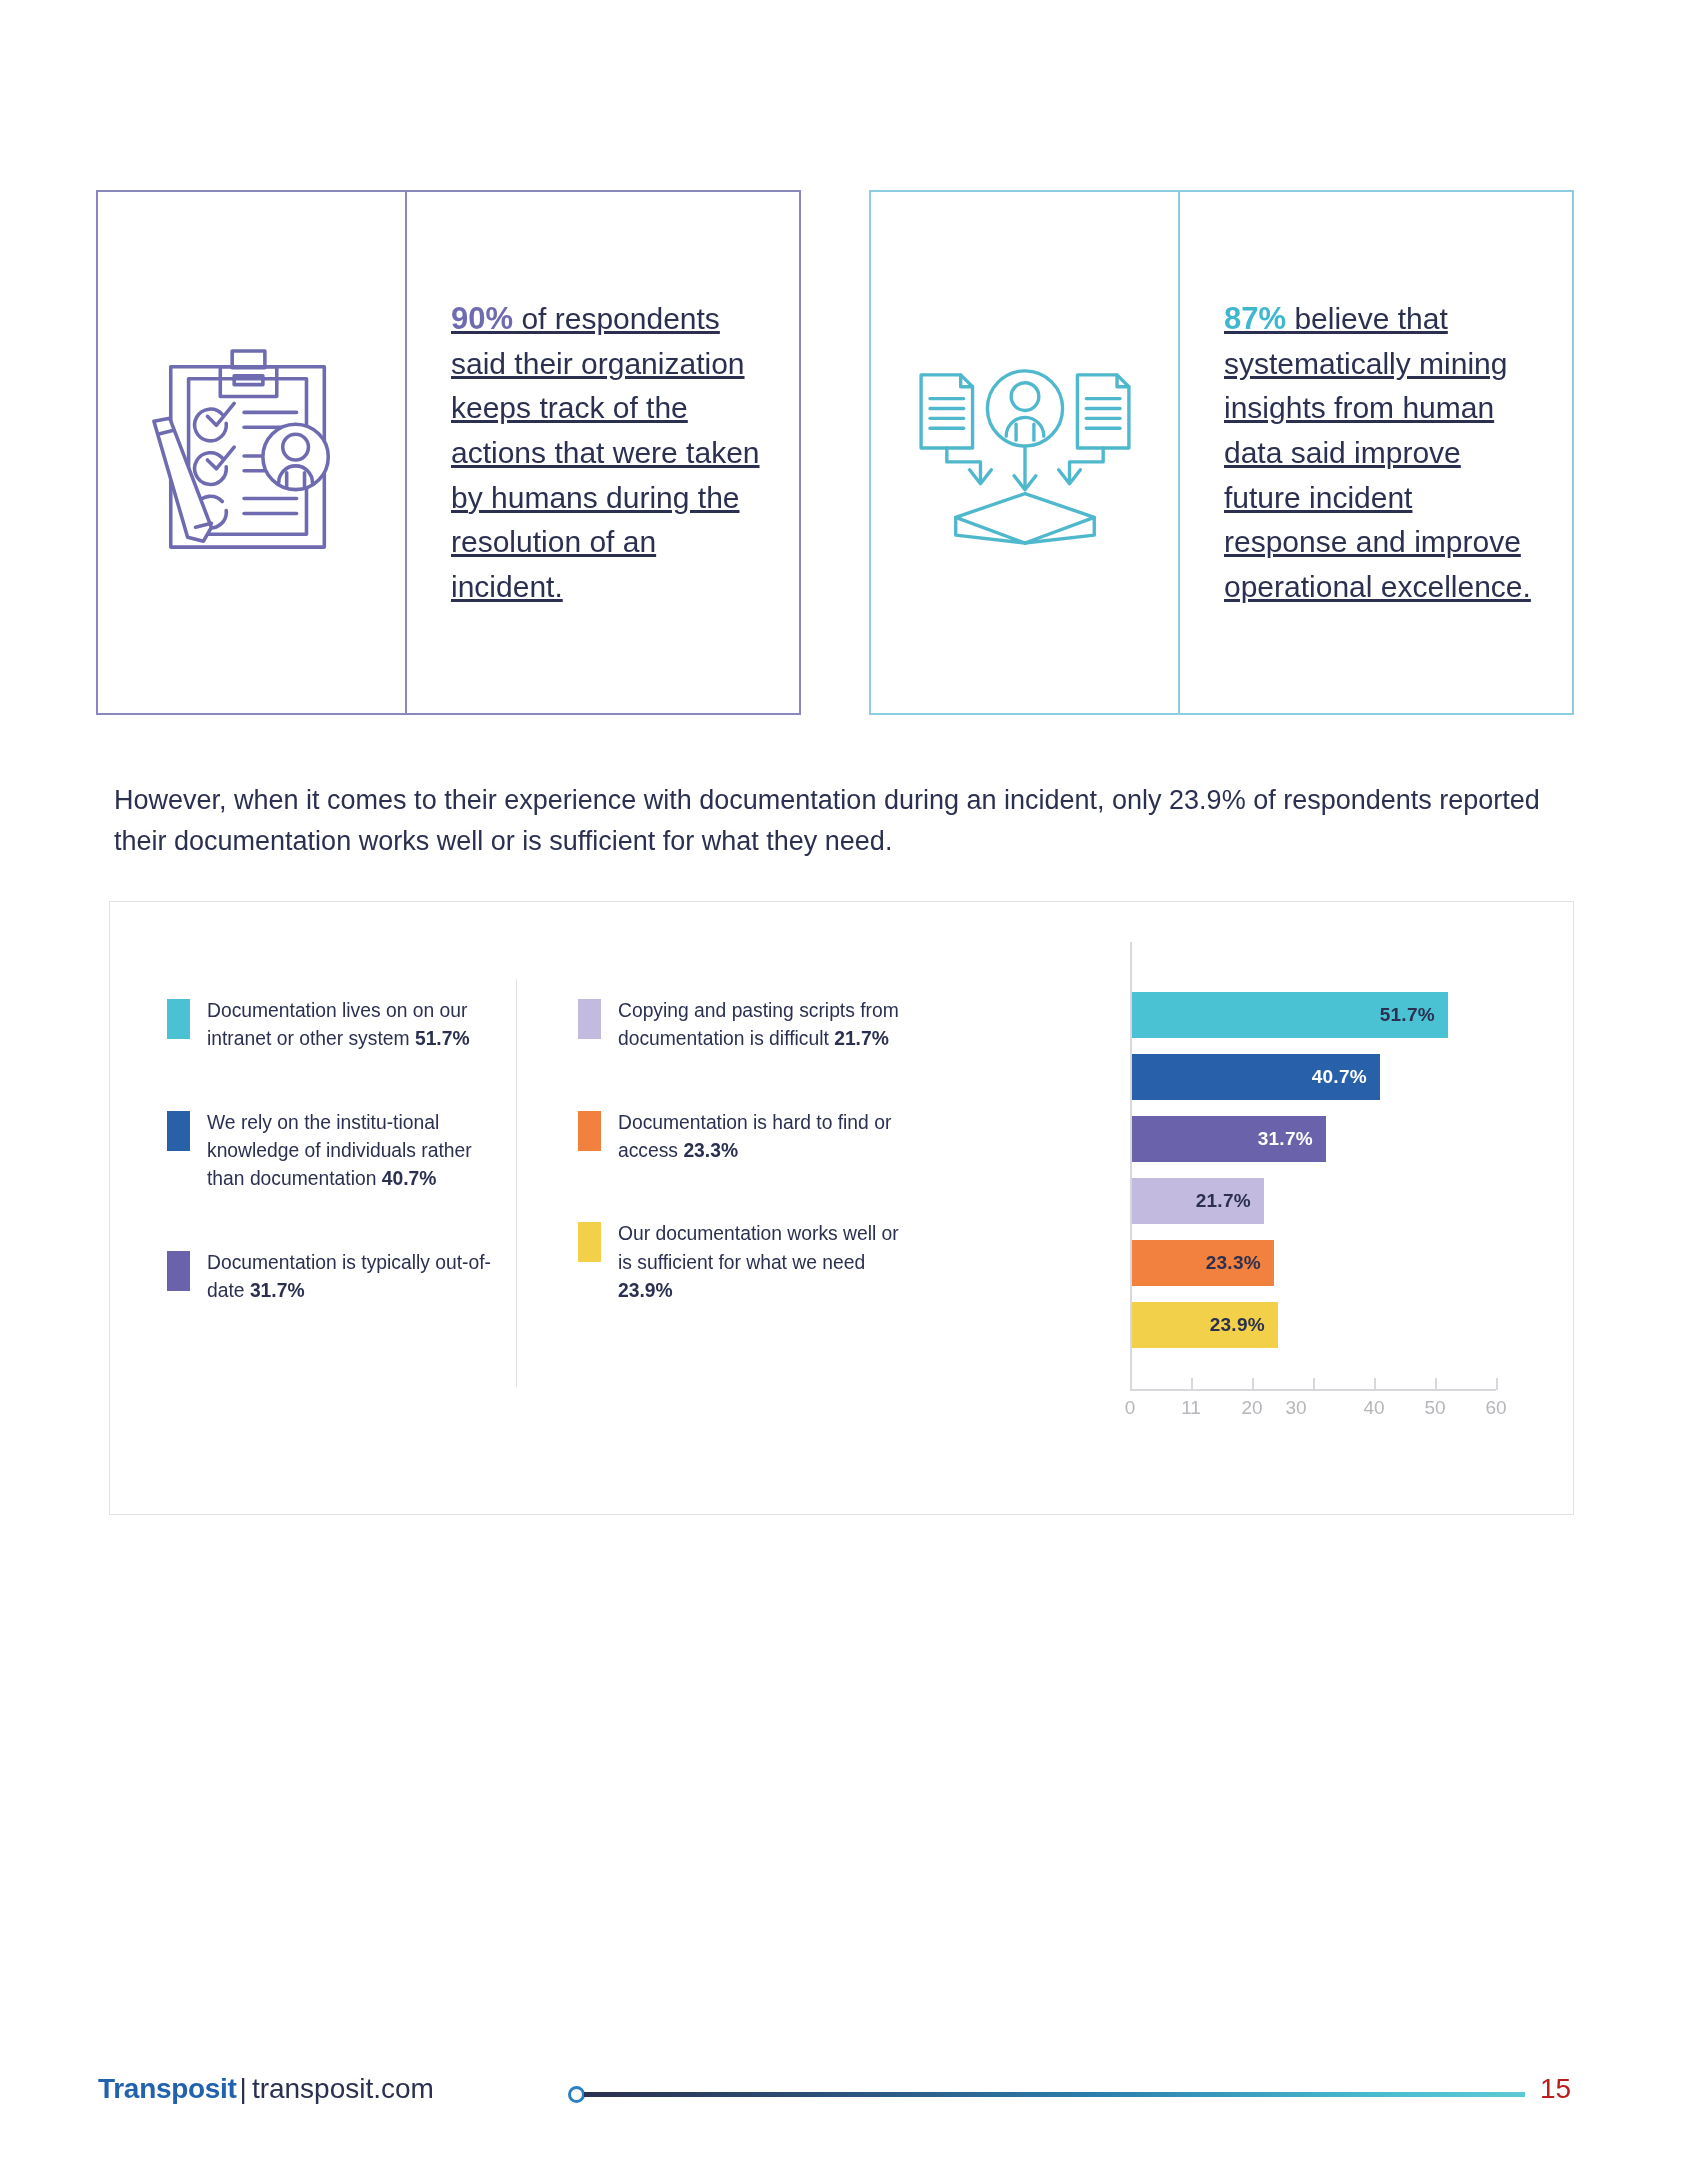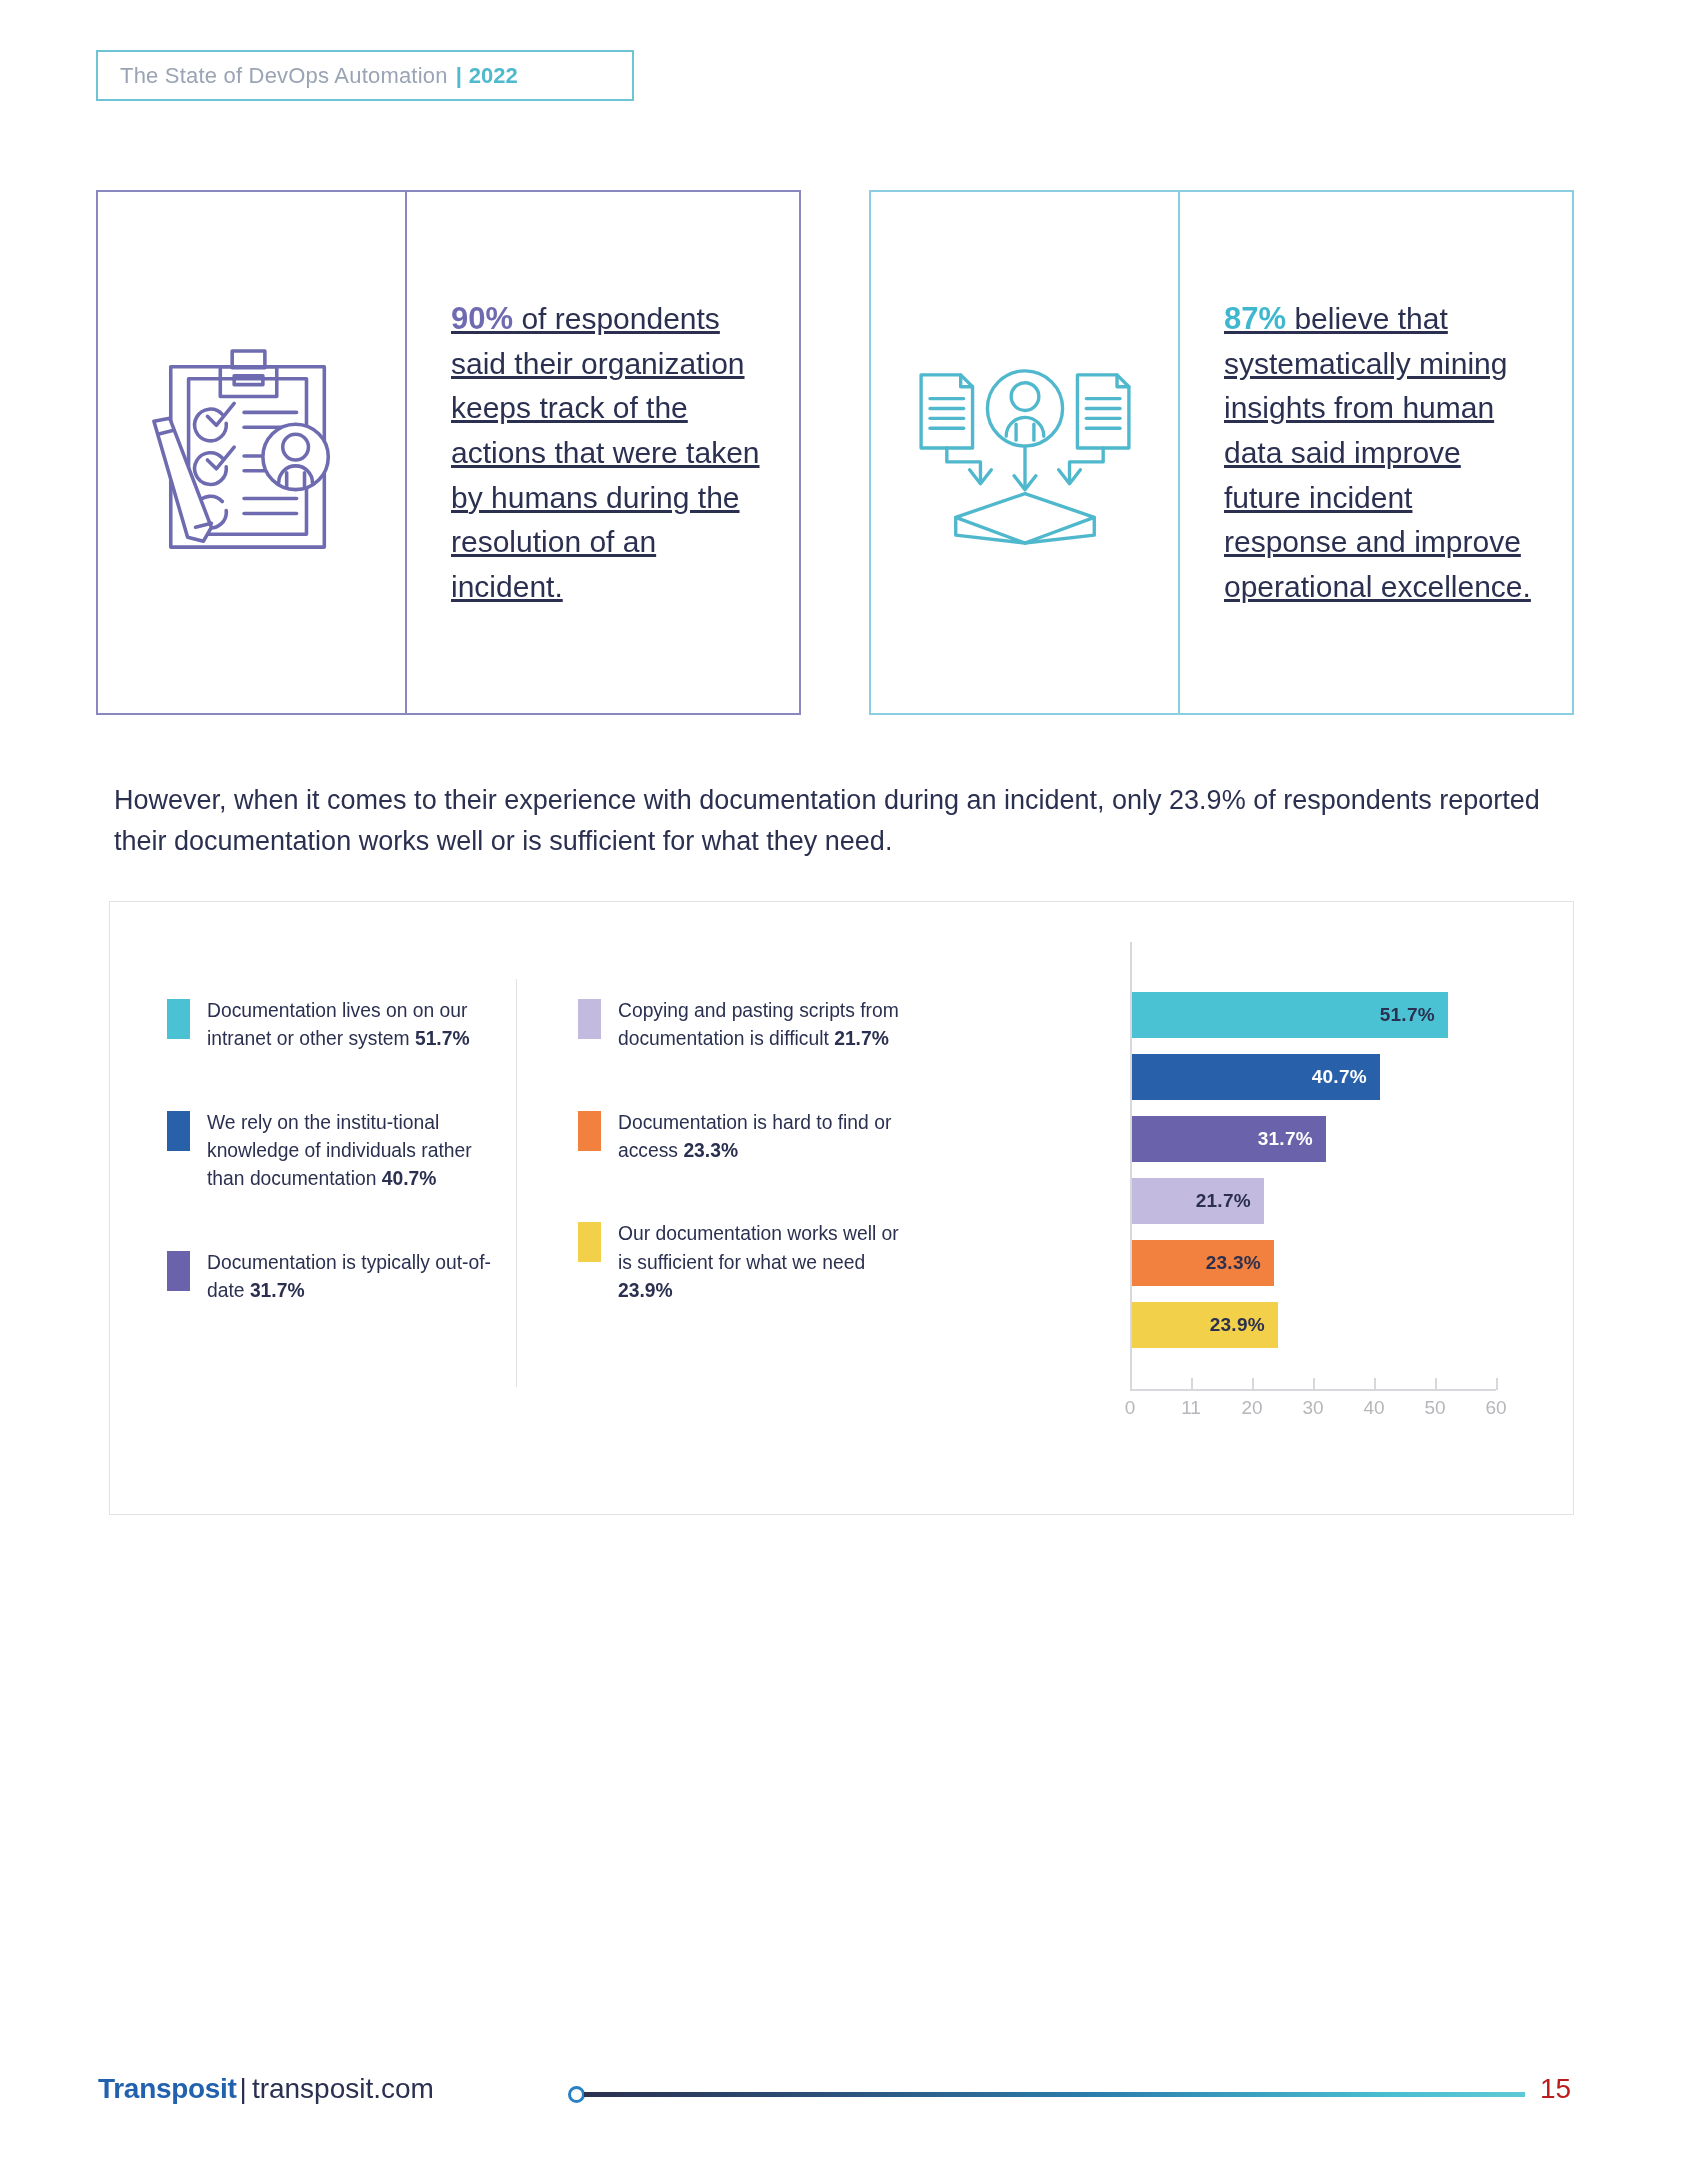--- a/index.html
+++ b/index.html
@@ -268,25 +268,20 @@
     font-size: 28px;
     font-weight: 400;
     color: #b91c1c;
   }
 </style>
 </head>
 <body>
 
 <div class="page">
 
-  <div class="header-chip">
-    <span class="ht">The State of DevOps Automation</span>
-    <span class="hbar">|</span>
-    <span class="hy">2022</span>
-  </div>
 
   <div class="callout purple">
     <div class="icon-cell">
       <svg width="213" height="213" viewBox="0 0 215 215">
         <g fill="none" stroke="#6f6bb0" stroke-width="3.6" stroke-linejoin="round" stroke-linecap="round">
           <rect x="26" y="21" width="155" height="182"></rect>
           <rect x="44" y="33" width="119" height="157"></rect>
           <rect x="76" y="21" width="57" height="30"></rect>
           <rect x="88" y="5" width="33" height="17"></rect>
           <rect x="90" y="30" width="29" height="9"></rect>
@@ -431,21 +426,21 @@
           <div class="tick" style="left: 122px;"></div>
           <div class="tick" style="left: 183px;"></div>
           <div class="tick" style="left: 244px;"></div>
           <div class="tick" style="left: 305px;"></div>
           <div class="tick" style="left: 366px;"></div>
         </div>
       <div class="tick-labels" id="tick-labels">
           <div class="tick-label" style="left: 0px;">0</div>
           <div class="tick-label" style="left: 61px;">11</div>
           <div class="tick-label" style="left: 122px;">20</div>
-          <div class="tick-label" style="left: 183px;">30</div>
+          <div class="tick-label" style="left: 166px;">30</div>
           <div class="tick-label" style="left: 244px;">40</div>
           <div class="tick-label" style="left: 305px;">50</div>
           <div class="tick-label" style="left: 366px;">60</div>
         </div>
     </div>
 
   </div>
 
   <div class="footer">
     <div class="footer-logo">

